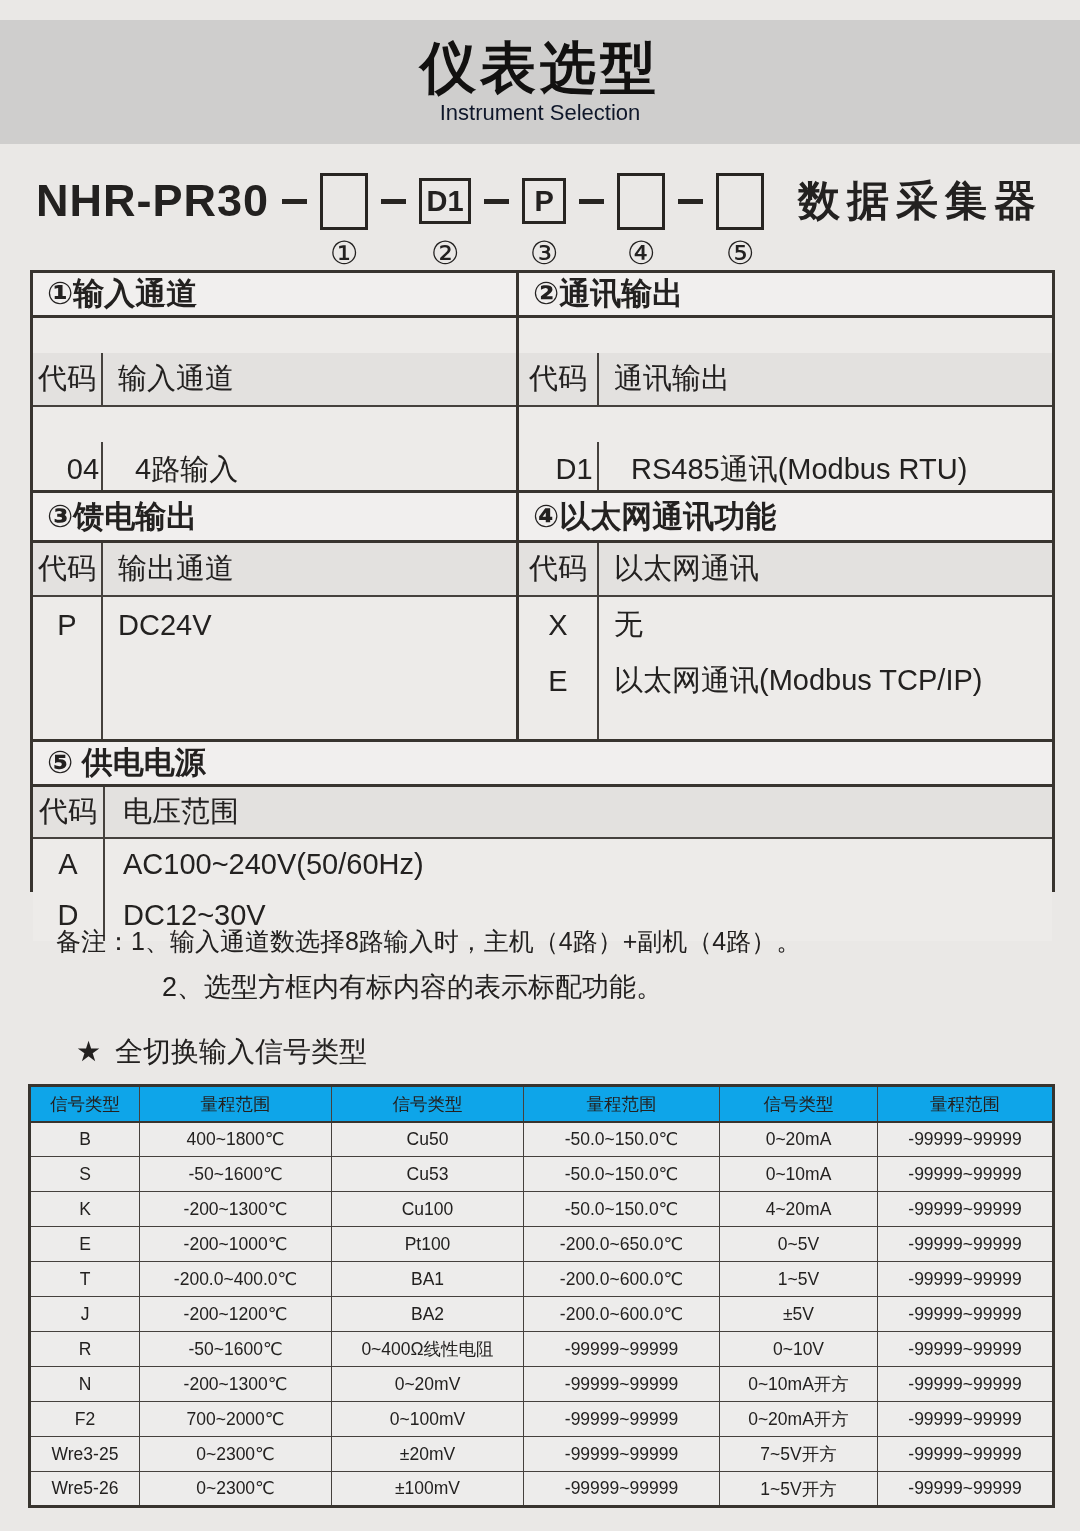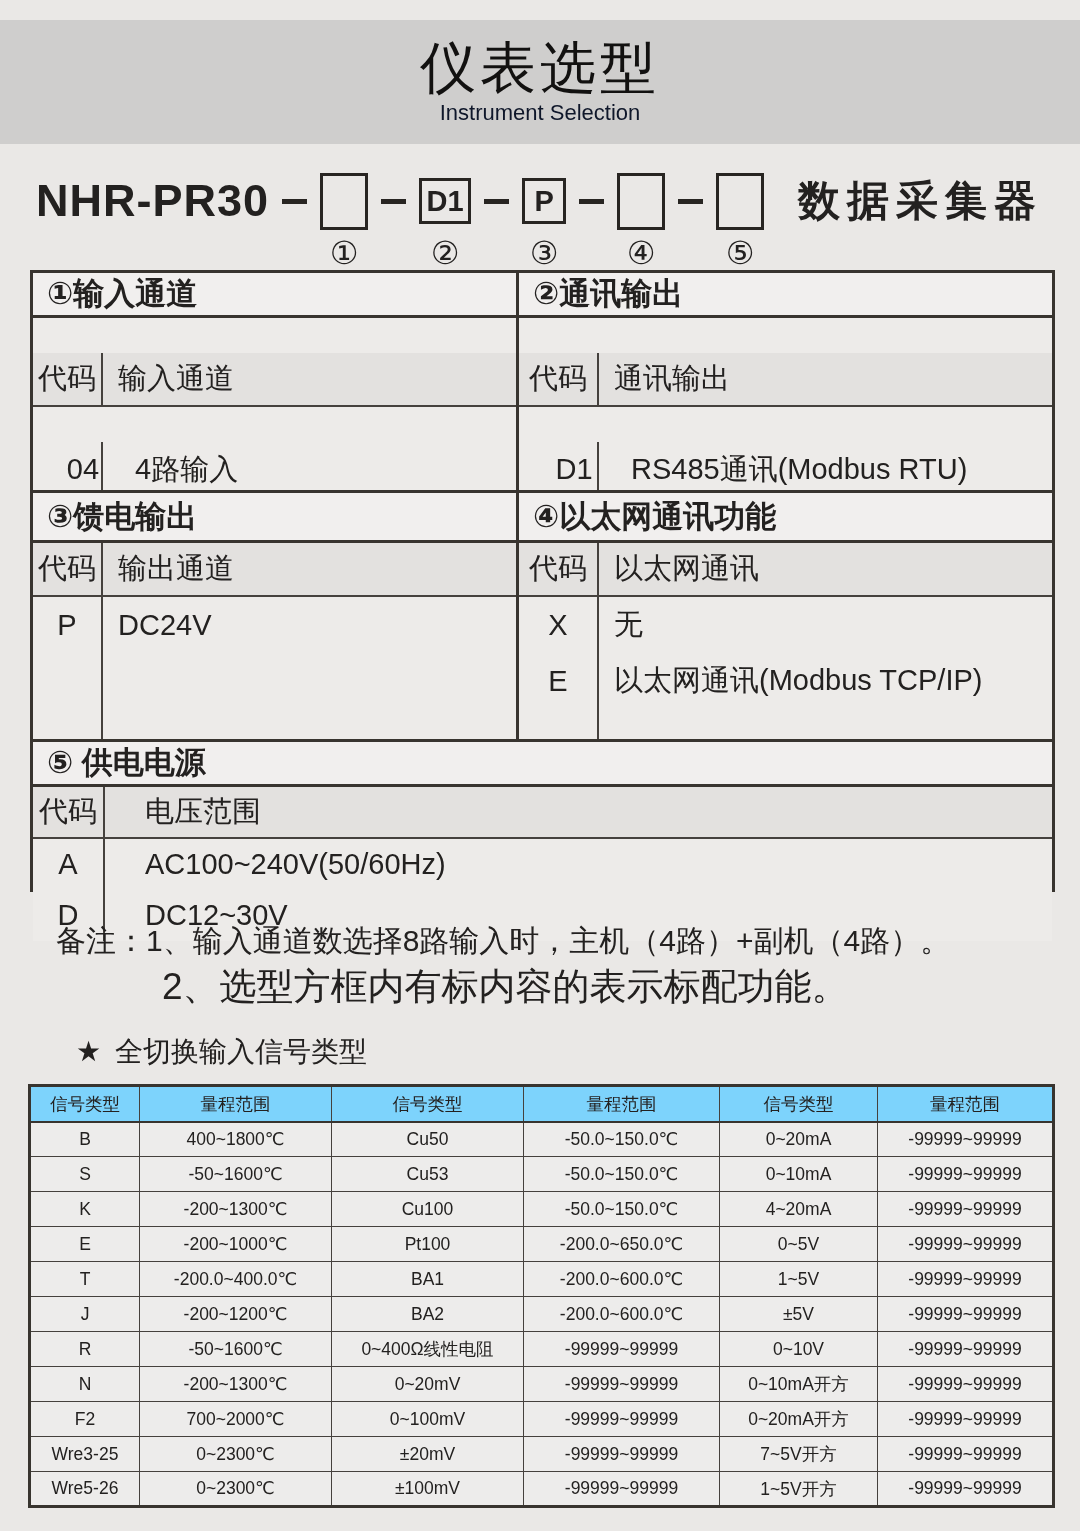--- a/index.html
+++ b/index.html
@@ -14,21 +14,21 @@
   }
   
   .top-gap { height:20px; }
   .banner {
     height:124px;
     background:#cfcecd;
     display:flex; flex-direction:column;
     align-items:center; justify-content:center;
   }
   .banner-title {
-    font-size:56px; font-weight:normal; letter-spacing:4px;
+    font-size:56px; font-weight:bold; letter-spacing:4px;
     color:#121110; line-height:60px;
   }
   .banner-subtitle {
     font-size:22px; color:#0f172a; line-height:26px; margin-top:2px;
   }
   
   .model-line {
     margin:28px 0 0 36px;
     display:flex; align-items:flex-start;
   }
@@ -90,25 +90,25 @@
   .g1 .sel-body .sel-line { height:55px;padding-left:32px; }
   .g1 { height:223px;gap:35px; }
   .g2 .sel-title { height:50px; }
   .g2 .sel-header .sel-line { height:52px; }
   .g2 .sel-body .sel-line { height:56px; }
   .g2 { height:252px; }
   .g5 .sel-title { height:50px; }
   .g5 .sel-header .sel-line { height:50px; }
   .g5 .sel-body .sel-line { height:51px; }
   .g5 { height:153px; width:1025px; margin-left:30px; }
-  .g5 .val-col .sel-line { padding-left:40px; }
+  .g5 .val-col .sel-line { padding-left:18px; }
   
   .notes { margin:16px 0 0 56px; }
-  .note-line1 { font-size:30px; line-height:36px;margin-top:31px; }
-  .note-line2 { font-size:37px; line-height:36px; margin:10px 0 0 106px; }
+  .note-line1 { font-size:25px; line-height:36px;margin-top:31px; }
+  .note-line2 { font-size:27px; line-height:36px; margin:10px 0 0 106px; }
   
   .star-line {
     margin:30px 0 0 76px;
     font-size:28px; line-height:34px;
     display:flex; align-items:center;
   }
   .star-glyph { font-size:28px; margin-right:14px; }
   
   .signal-table {
     margin:15px 0 0 28px;
@@ -117,21 +117,21 @@
     background:#edeceb;
     table-layout:fixed;
   }
   .signal-table th, .signal-table td {
     border:1.5px solid #45413d;
     text-align:center;
     font-weight:normal;
     font-size:17.5px;
     color:#232120;
   }
-  .signal-table th { height:36px; background:#7dd3fc; }
+  .signal-table th { height:36px; background:#0ea5e9; }
   .signal-table td { height:35px; }
   .signal-table { border:3px solid #38342f; }
   .signal-table thead th { border-bottom:2px solid #38342f; }
 </style>
 </head>
 <body>
 
 <div class="top-gap"></div>
 
 <header class="banner">

